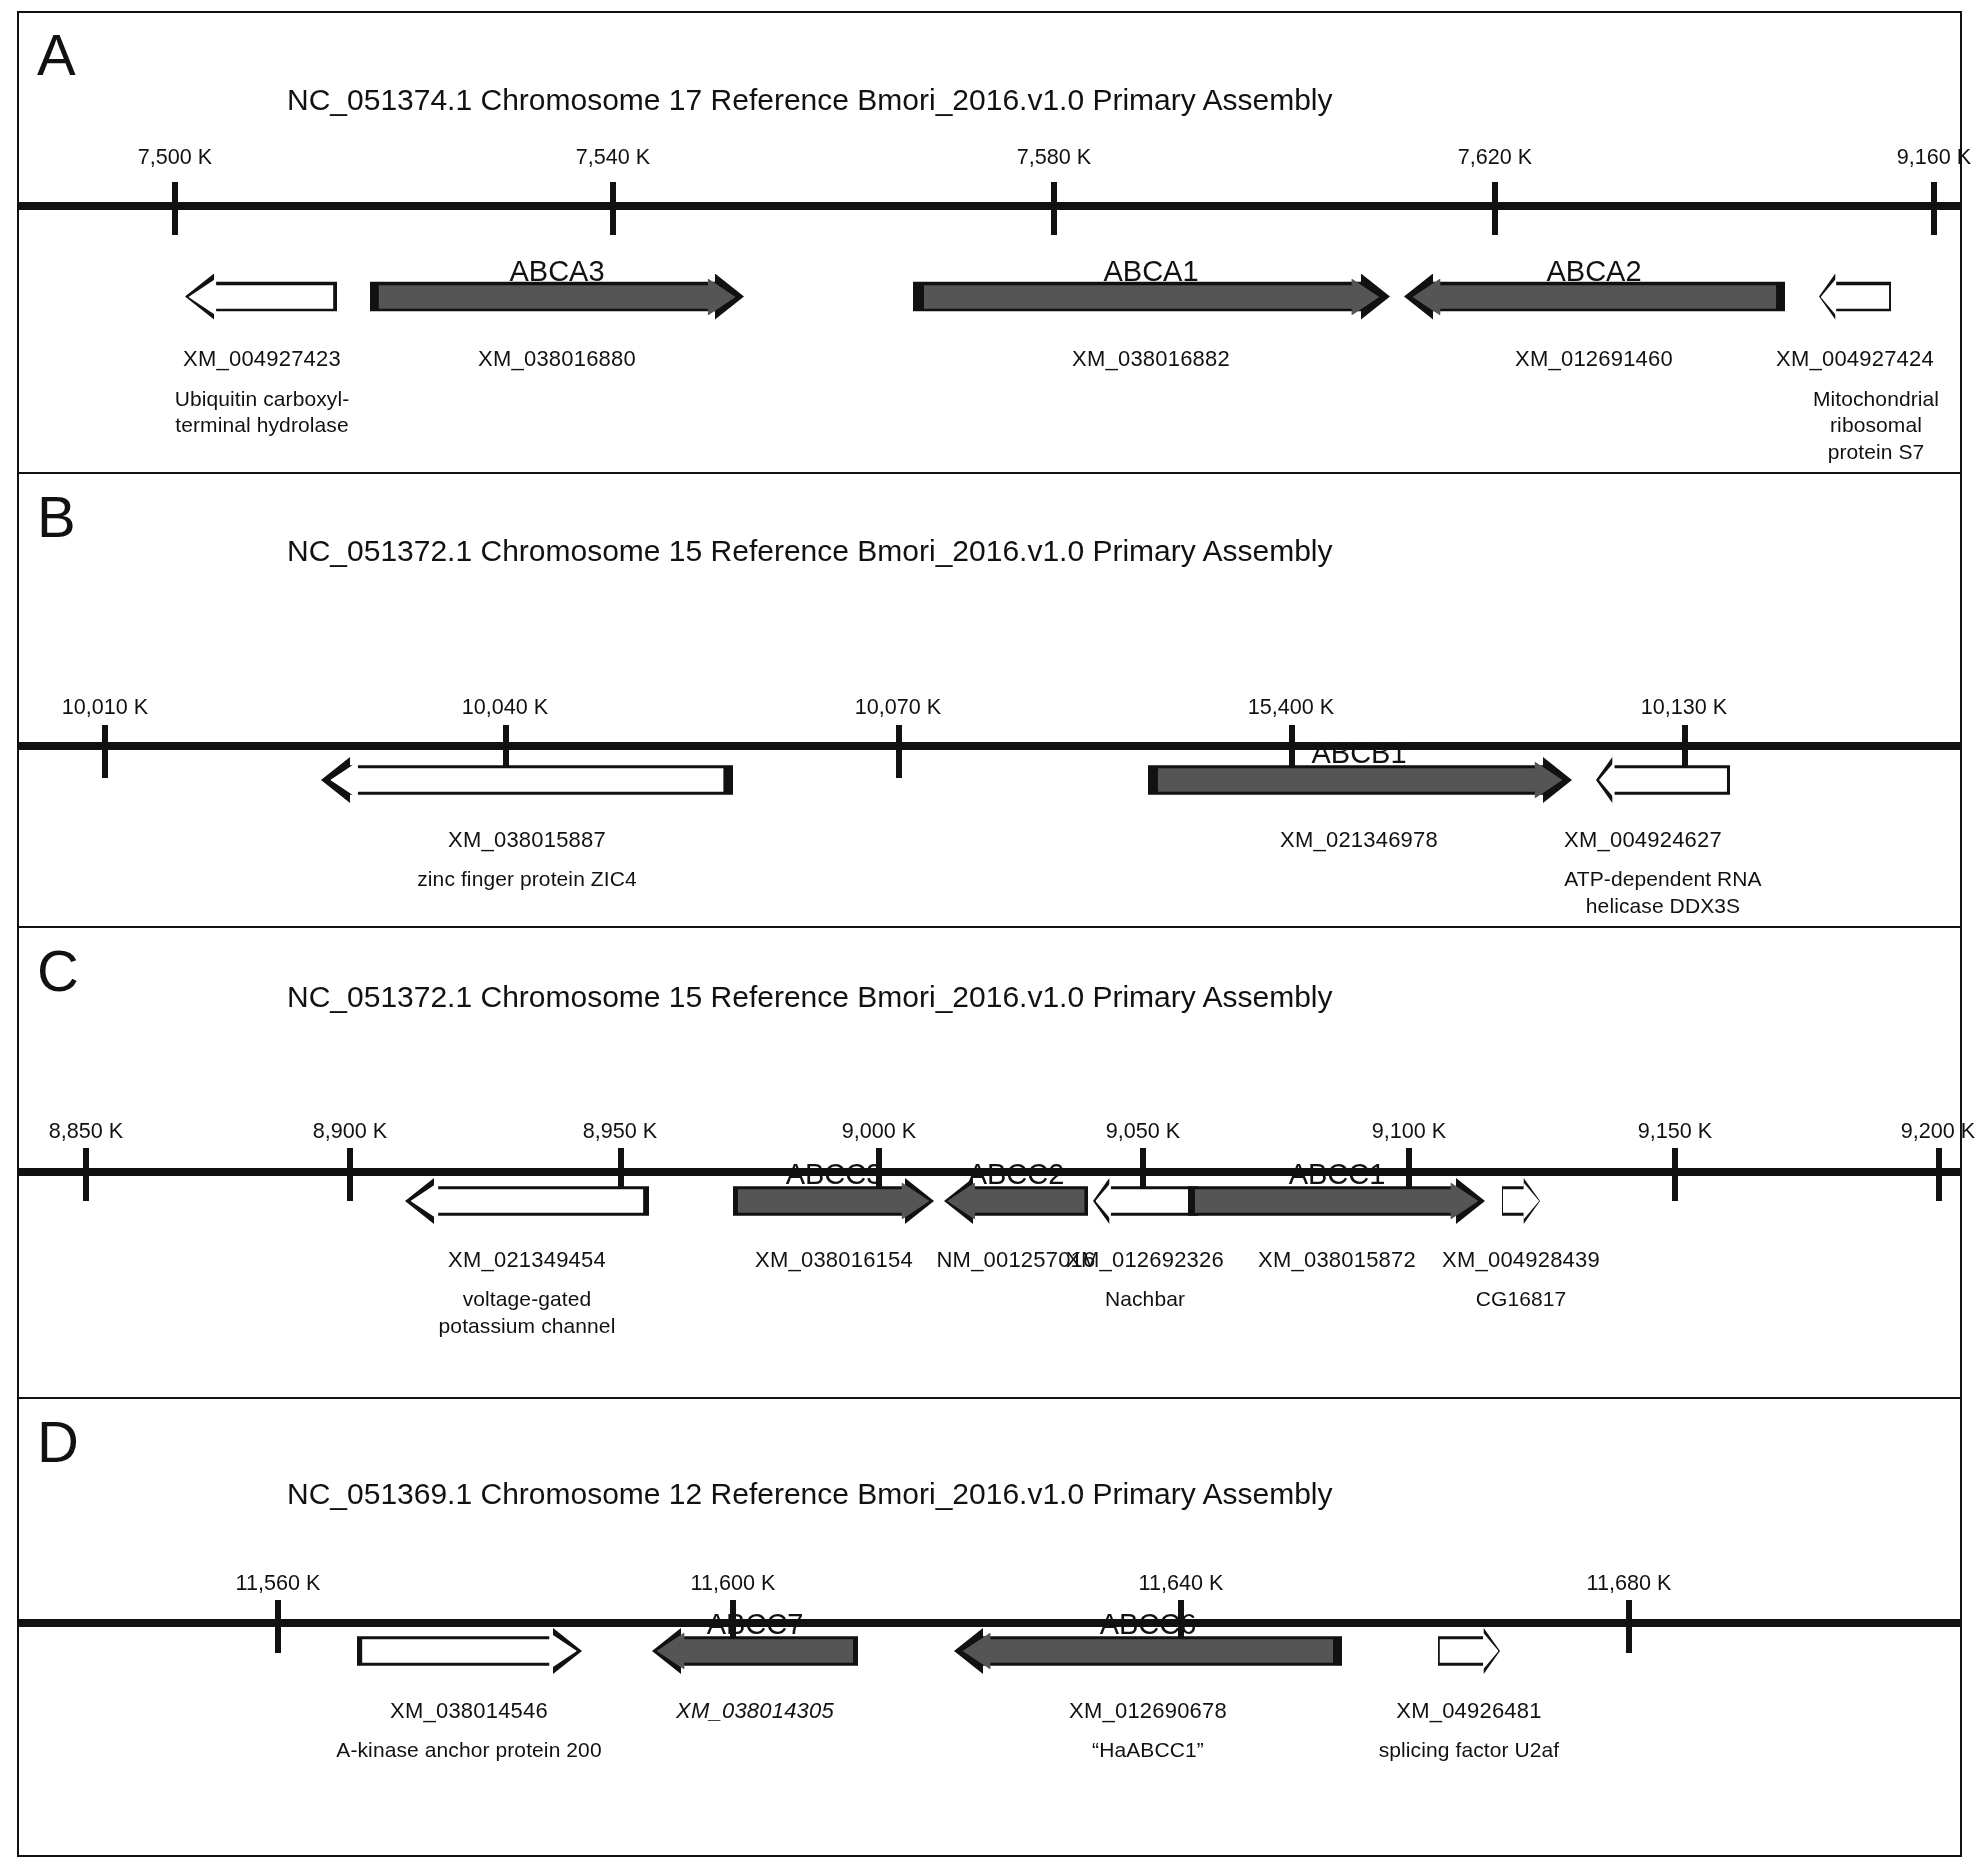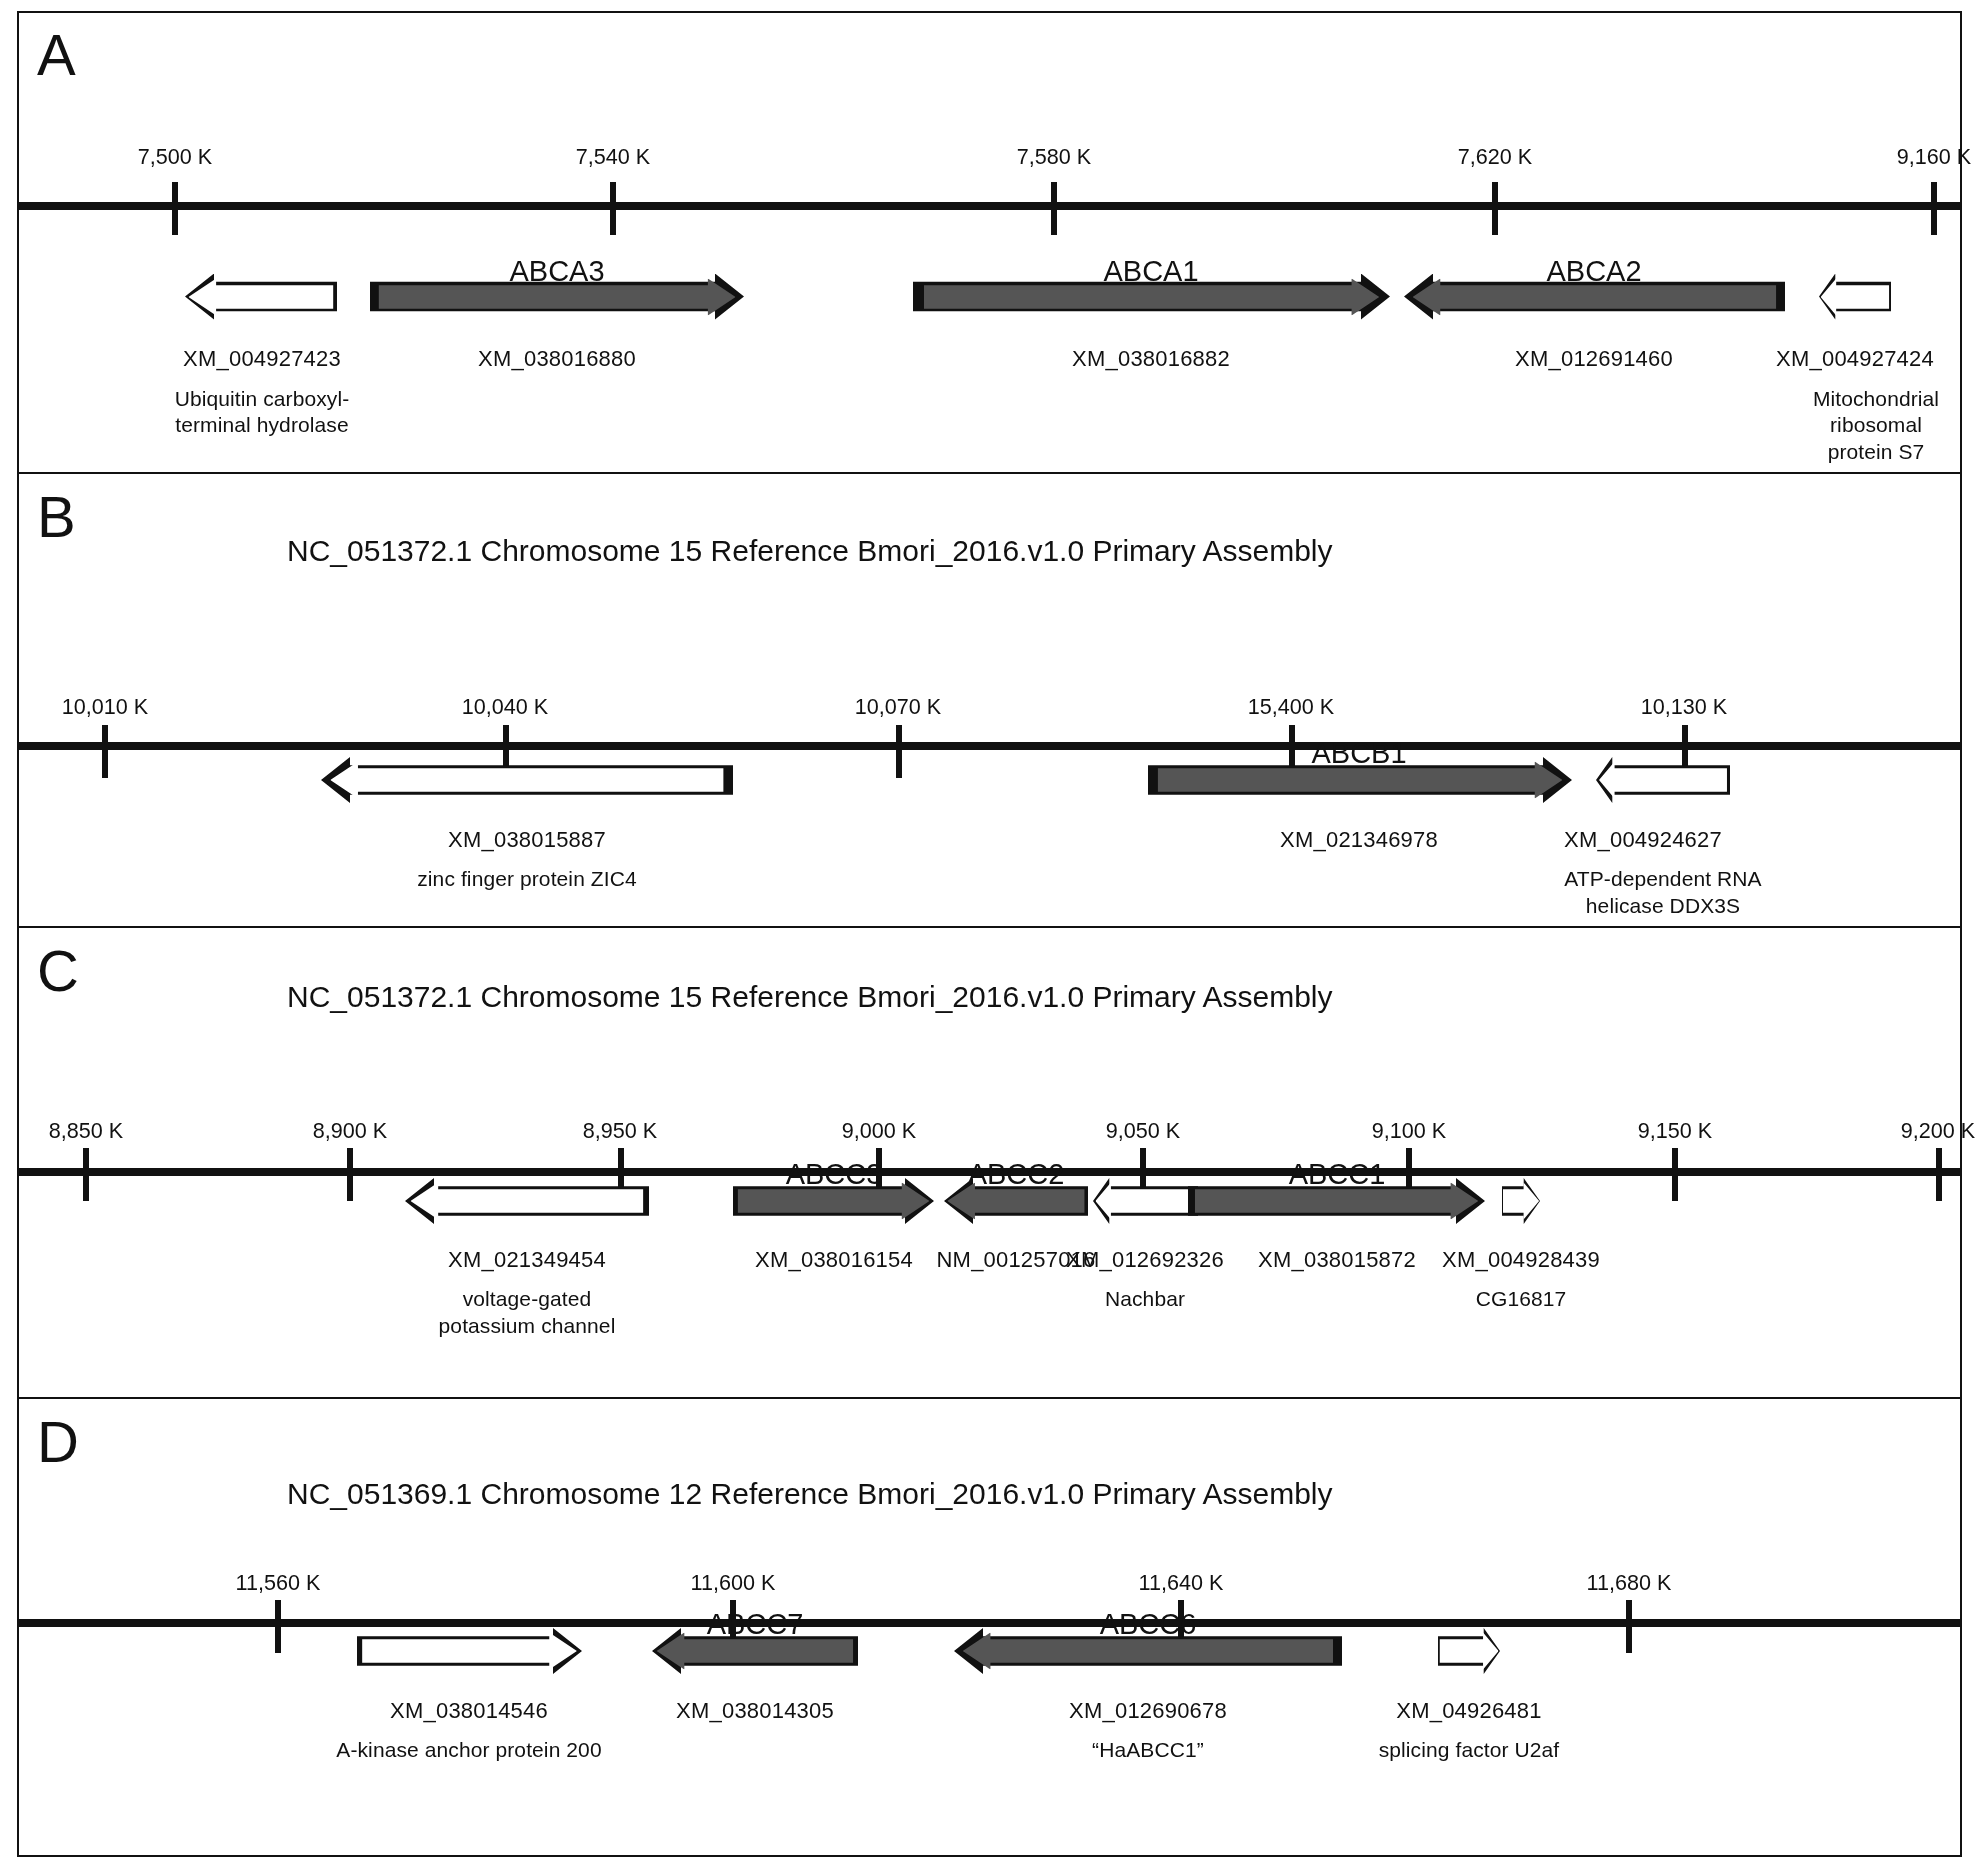--- a/index.html
+++ b/index.html
@@ -41,20 +41,21 @@
        white-space:nowrap;transform:translateX(-50%);letter-spacing:0.2px;}
   .desc{position:absolute;font-size:21px;line-height:1.28;color:#111;
         transform:translateX(-50%);text-align:center;letter-spacing:0.1px;}
 </style>
 </head>
 <body>
 
 <div class="figure" id="figure">
     <div class="panel pA" style="top: 10.5px; height: 464px;">
       <div class="panel-letter" style="top: 13.4px; left: 18px;">A</div>
+      <div class="panel-title" style="top: 72px; left: 268px;">NC_051374.1 Chromosome  17 Reference Bmori_2016.v1.0 Primary Assembly</div>
       <div class="axis-line" style="top: 189px;"></div>
       <div class="tick" style="left: 153px; top: 169px; height: 53px;"></div>
       <div class="tick-label" style="left: 156px; top: 133px;">7,500 K</div>
       <div class="tick" style="left: 591px; top: 169px; height: 53px;"></div>
       <div class="tick-label" style="left: 594px; top: 133px;">7,540 K</div>
       <div class="tick" style="left: 1032px; top: 169px; height: 53px;"></div>
       <div class="tick-label" style="left: 1035px; top: 133px;">7,580 K</div>
       <div class="tick" style="left: 1473px; top: 169px; height: 53px;"></div>
       <div class="tick-label" style="left: 1476px; top: 133px;">7,620 K</div>
       <div class="tick" style="left: 1912px; top: 169px; height: 53px;"></div>
@@ -232,21 +233,21 @@
       </div>
       <div class="acc" style="left: 450px; top: 301px;">XM_038014546</div>
       <div class="desc" style="left: 450px; top: 338px; white-space: pre-line;">A-kinase anchor protein 200</div>
       <div class="gene left filled" style="left: 633px; top: 229px; width: 206px; height: 46px;">
         <div class="arrow-shape">
           <div class="arrow-fill arrow-outline"></div>
           <div class="arrow-fill arrow-inner-fill" style="transform: scale(0.955, 0.8);"></div>
         </div>
       </div>
       <div class="gene-name" style="left: 736px; top: 211px;">ABCC7</div>
-      <div class="acc" style="left: 736px; top: 301px;">XM_038014305</div>
+      <div class="acc" style="left: 736px; top: 301px; font-style: italic;">XM_038014305</div>
       <div class="gene left filled" style="left: 935px; top: 229px; width: 388px; height: 46px;">
         <div class="arrow-shape">
           <div class="arrow-fill arrow-outline"></div>
           <div class="arrow-fill arrow-inner-fill" style="transform: scale(0.955, 0.8);"></div>
         </div>
       </div>
       <div class="gene-name" style="left: 1129px; top: 211px;">ABCC6</div>
       <div class="acc" style="left: 1129px; top: 301px;">XM_012690678</div>
       <div class="desc" style="left: 1129px; top: 338px; white-space: pre-line;">“HaABCC1”</div>
       <div class="gene right hollow narrow" style="left: 1419px; top: 229px; width: 62px; height: 46px;">

